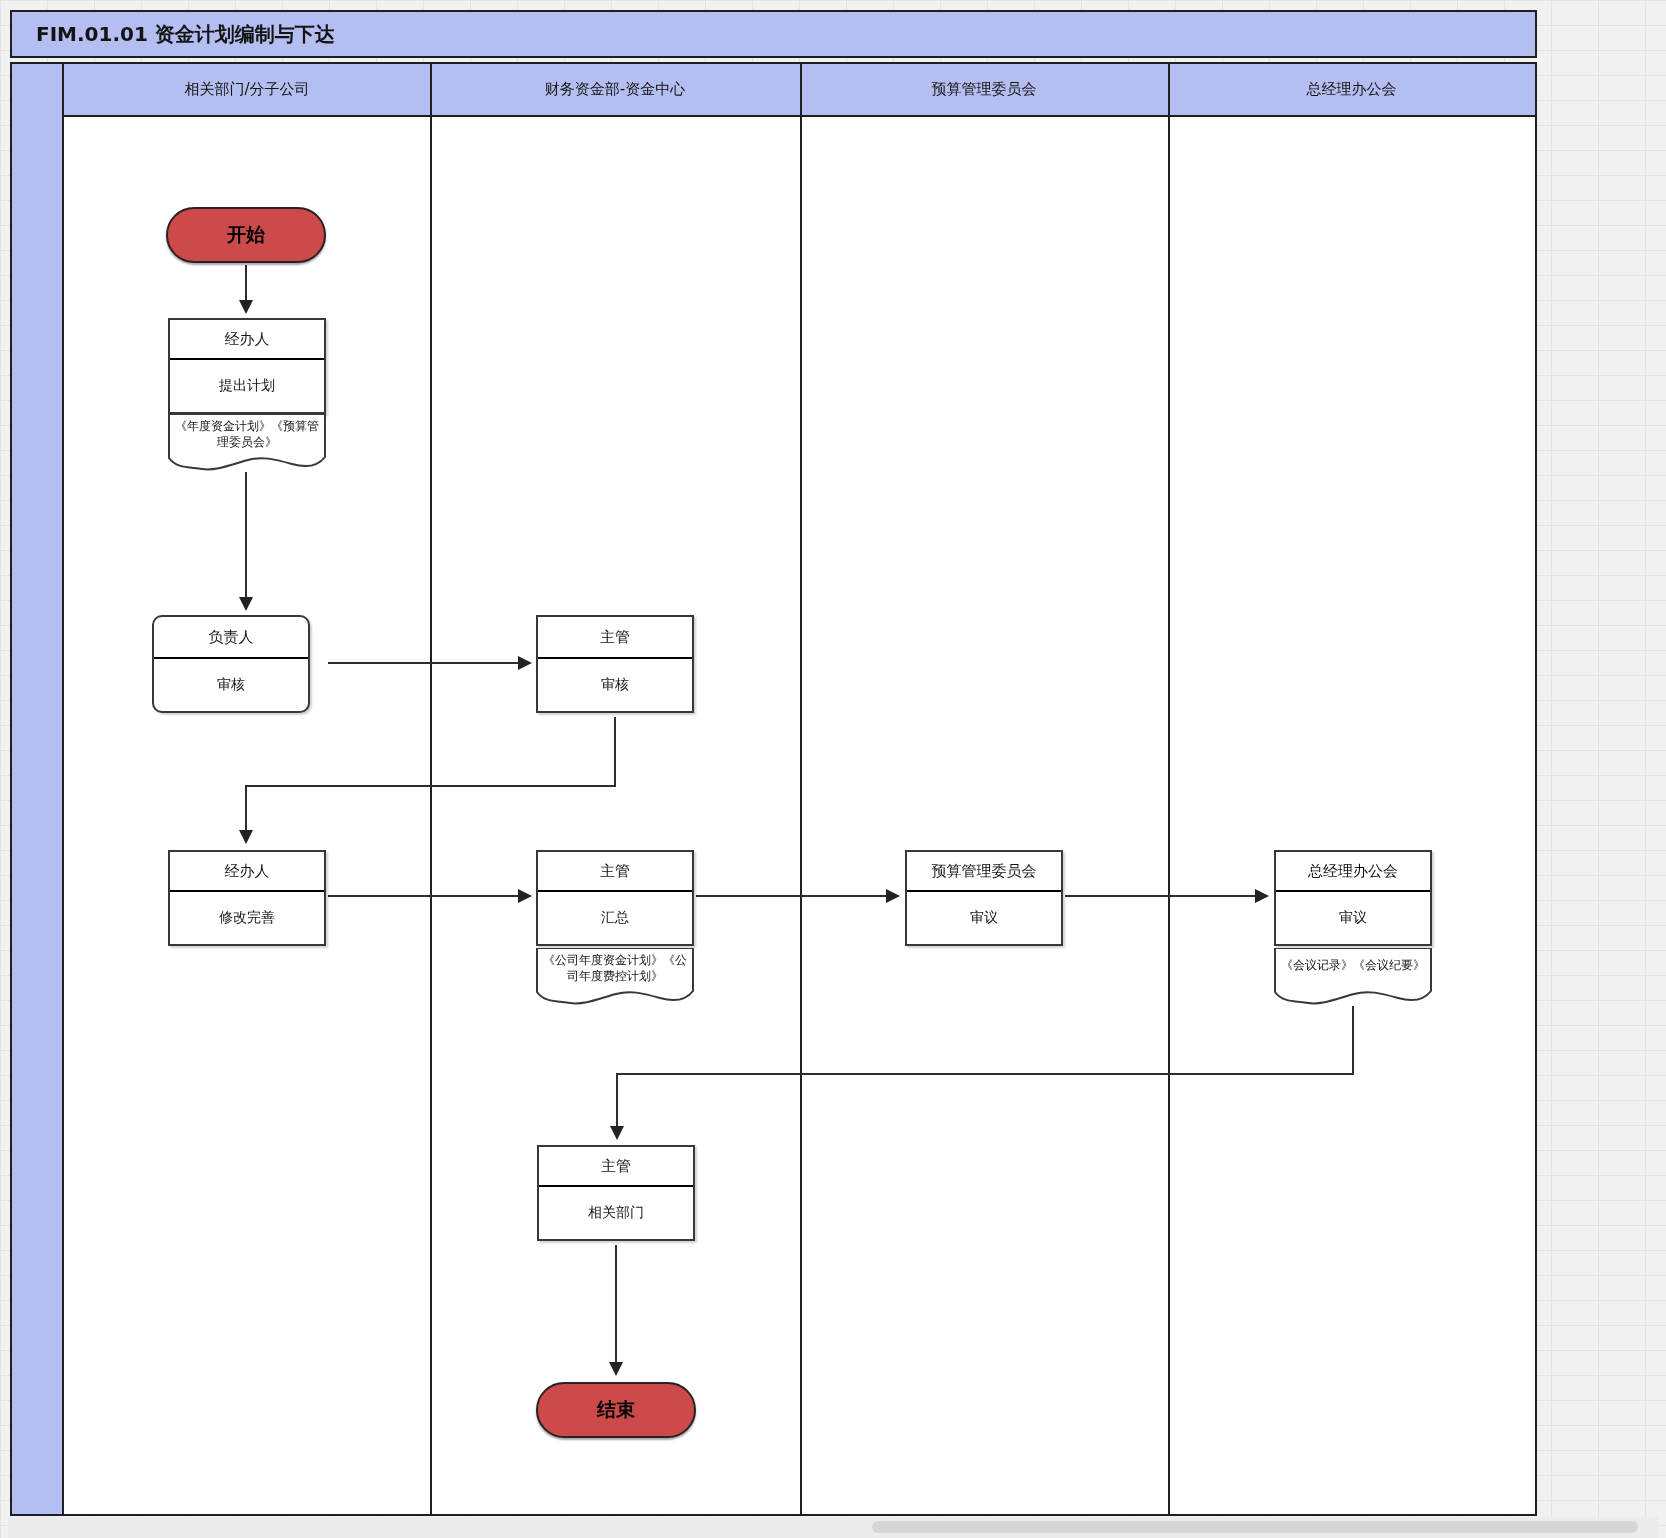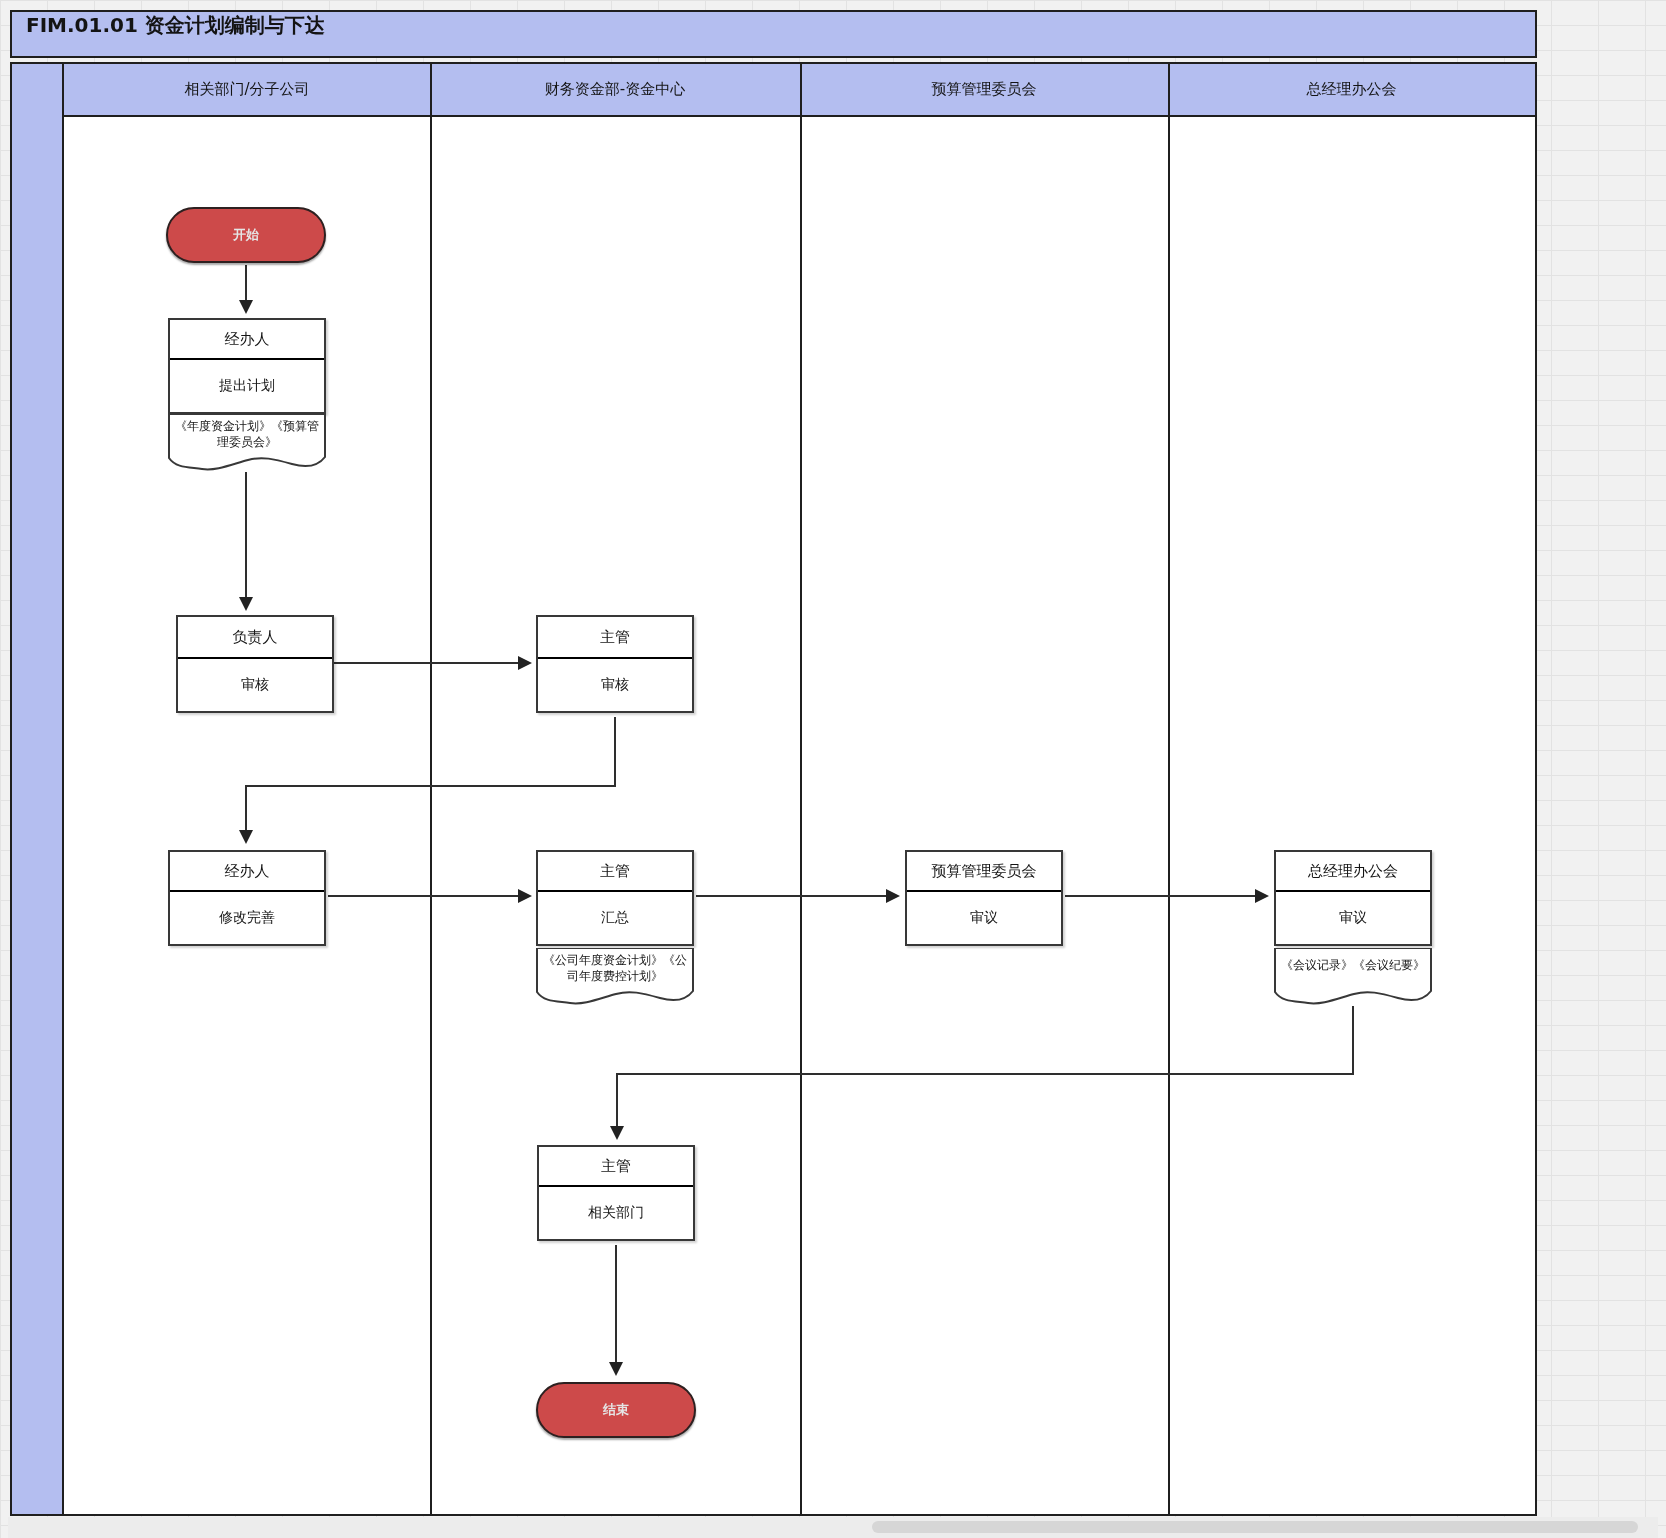--- a/index.html
+++ b/index.html
@@ -18,21 +18,21 @@
       linear-gradient(90deg,#e2e2e2 1px, transparent 1px);
     background-size:47px 25px;
     position:relative;
   }
   #page{position:absolute;inset:0;}
 
   
   .title-bar{
     position:absolute;left:10px;top:10px;width:1527px;height:48px;
     background:var(--lane-blue);border:2px solid #1f1f1f;
-    display:flex;padding-left:14px;
+    display:flex;align-items:center;padding-left:24px;
     font-size:20px;font-weight:bold;z-index:2;
   }
   .table{
     position:absolute;left:10px;top:62px;width:1527px;height:1454px;
     background:#ffffff;border:2px solid #1f1f1f;z-index:1;
   }
   .left-strip{
     position:absolute;left:0;top:0;width:52px;height:100%;
     background:var(--lane-blue);border-right:2px solid #1f1f1f;
   }
@@ -55,21 +55,21 @@
     background:#d6d6d6;border-radius:6px;
   }
 
   
   #nodes{position:absolute;inset:0;z-index:10;}
   #edges{position:absolute;inset:0;z-index:5;pointer-events:none;}
 
   .pill{
     position:absolute;width:160px;height:56px;border-radius:28px;
     background:var(--accent-red);border:2px solid #2d2020;
-    color:#e5e5e5;font-weight:bold;font-size:13px;
+    color:#000000;font-weight:bold;font-size:19px;
     display:flex;align-items:center;justify-content:center;
     box-shadow:0 2px 2px rgba(0,0,0,.35);
   }
   .node{
     position:absolute;width:158px;background:#fff;
     border:2px solid #383838;box-shadow:2px 2px 2px rgba(0,0,0,.18);
   }
   .node .role{
     height:40px;border-bottom:2px solid #000000;
     display:flex;align-items:center;justify-content:center;font-size:15px;
@@ -143,21 +143,21 @@
       <div class="role">经办人</div>
       <div class="action">提出计划</div>
     </div>
     <div class="doc" style="left:168px;top:414px;">
       <svg viewBox="0 0 158 58" preserveAspectRatio="none">
         <path d="M1,0 H157 V43 C150,52 138,54 124,50 C106,45 94,42 80,46 C62,51 48,57 34,55 C20,53 8,54 1,44 Z" fill="#ffffff" stroke="#383838" stroke-width="2"></path>
       </svg>
       <div class="doc-text">《年度资金计划》《预算管理委员会》</div>
     </div>
 
-    <div class="node tall" style="left:176px;top:615px;">
+    <div class="node tall" style="left:152px;top:615px;border-radius:10px;">
       <div class="role">负责人</div>
       <div class="action">审核</div>
     </div>
 
     <div class="node tall" style="left:536px;top:615px;">
       <div class="role">主管</div>
       <div class="action">审核</div>
     </div>
 
     <div class="node" style="left:168px;top:850px;">

